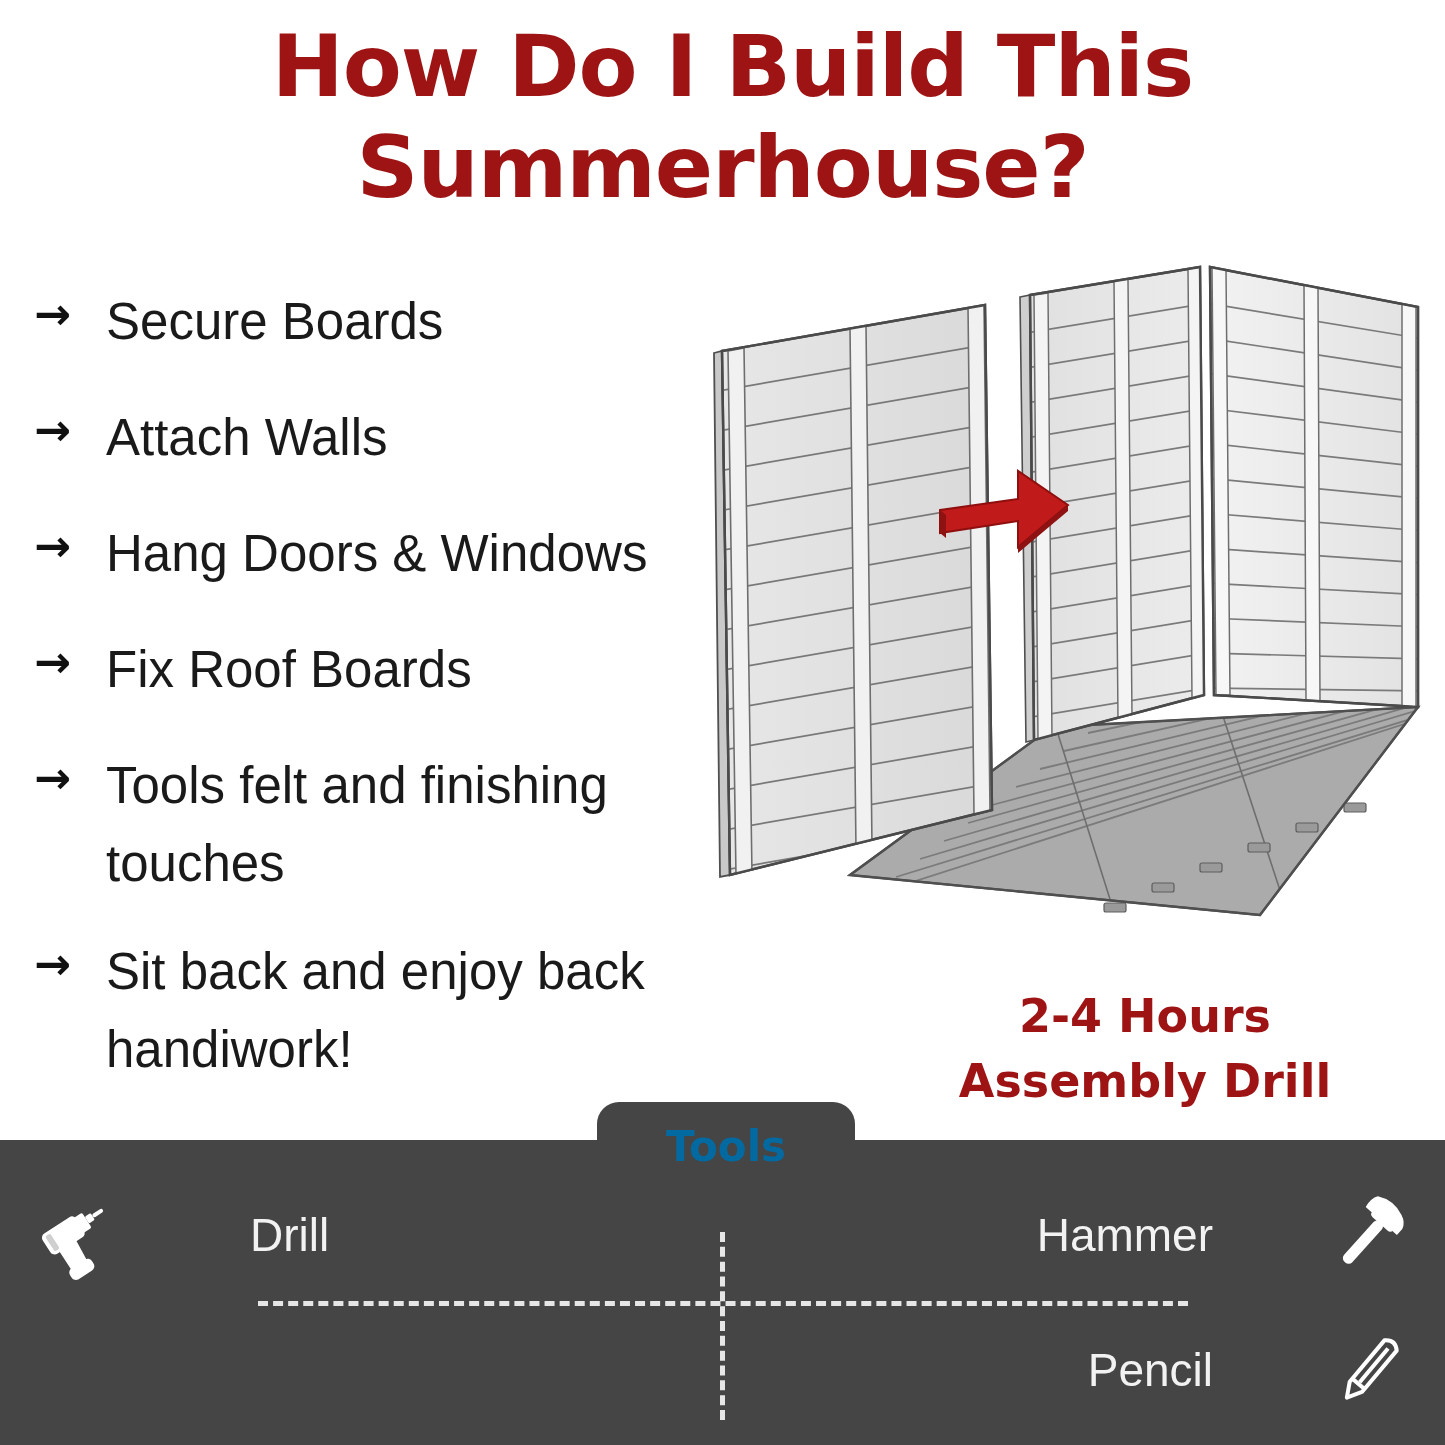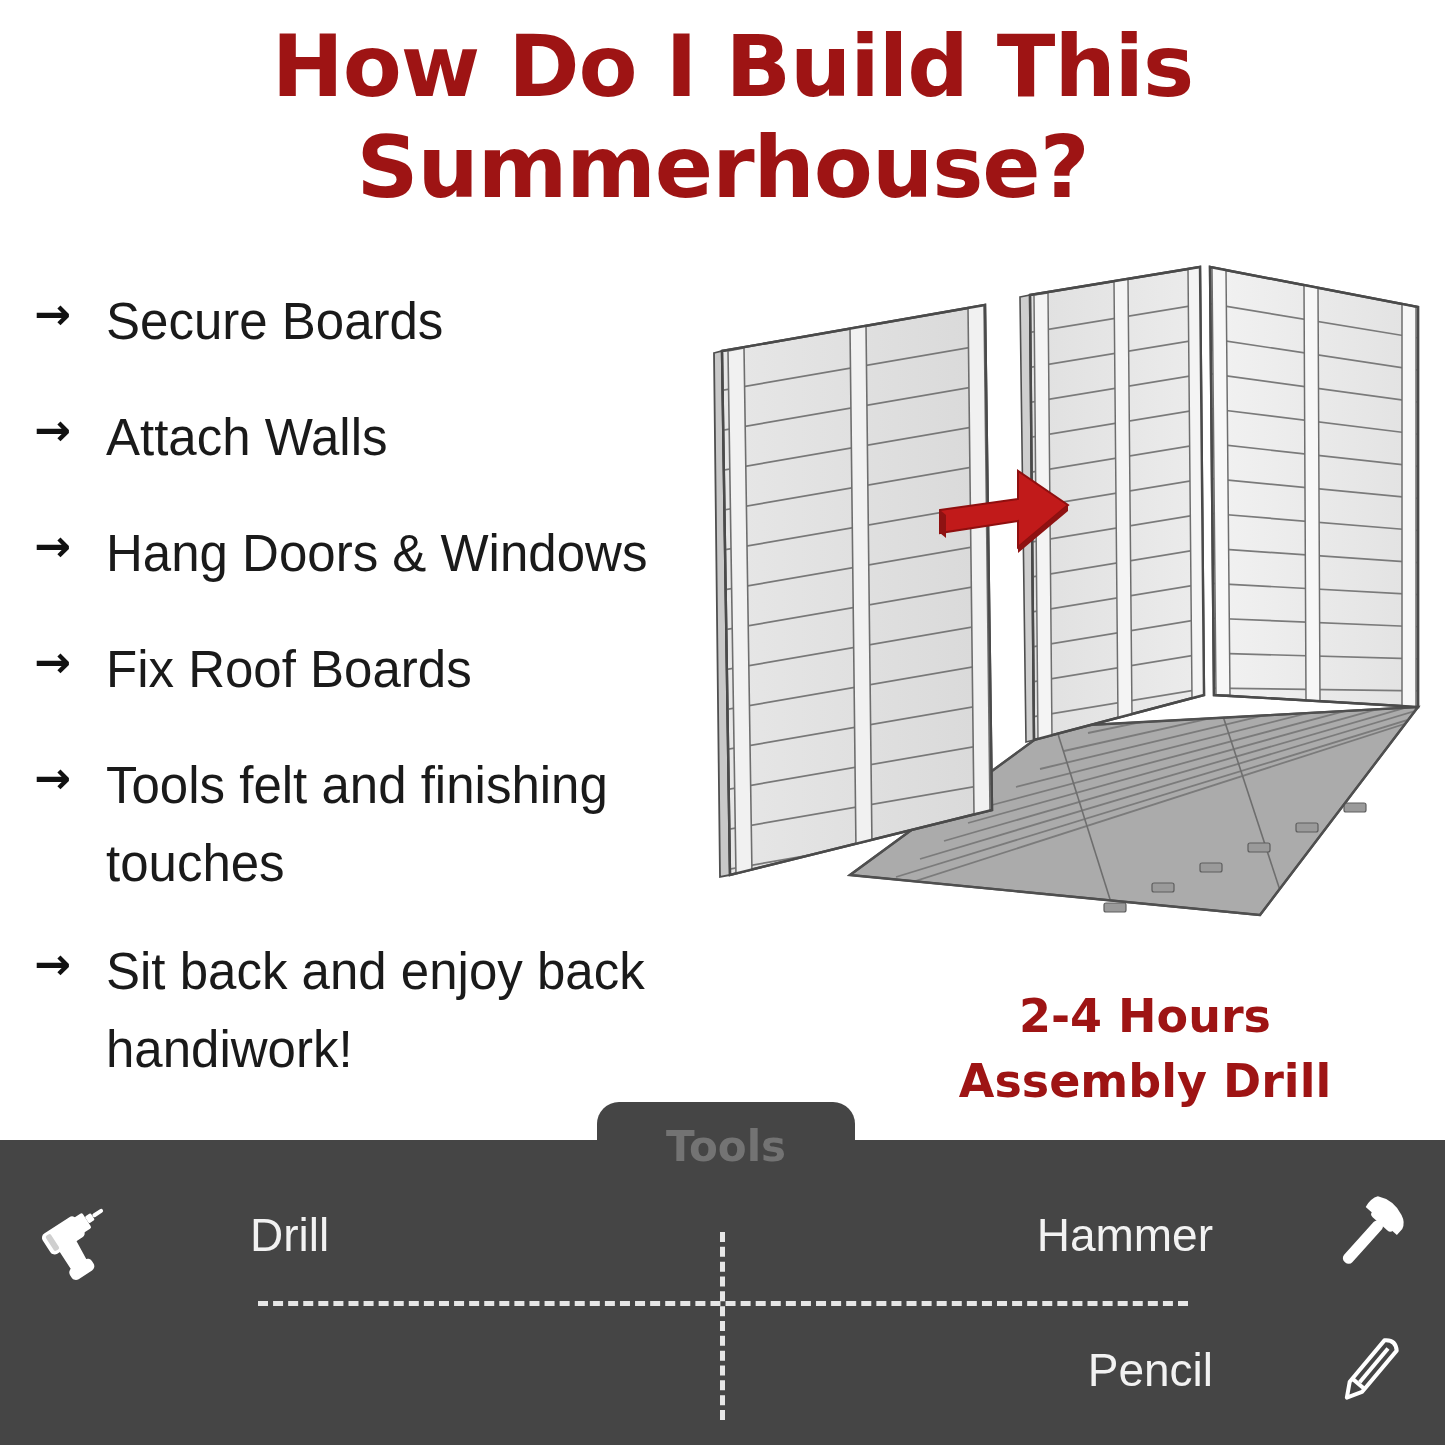--- a/index.html
+++ b/index.html
@@ -76,21 +76,21 @@
     background:#454545;
   }
   .tools-tab{
     position:absolute;left:597px;top:1102px;
     width:258px;height:70px;
     background:#454545;
     border-radius:22px 22px 0 0;
   }
   .tools-tab-label{
     position:absolute;left:597px;top:1120px;width:258px;
-    text-align:center;color:#737373;font-weight:bold;
+    text-align:center;color:#0369a1;font-weight:bold;
     font-size:42px;line-height:54px;
     font-family:"DejaVu Sans","Liberation Sans",sans-serif;
   }
 
   .tools-grid{
     position:absolute;left:0;top:1170px;width:1445px;height:275px;
   }
   .tool-cell{
     position:absolute;width:700px;height:130px;
     display:flex;align-items:center;

